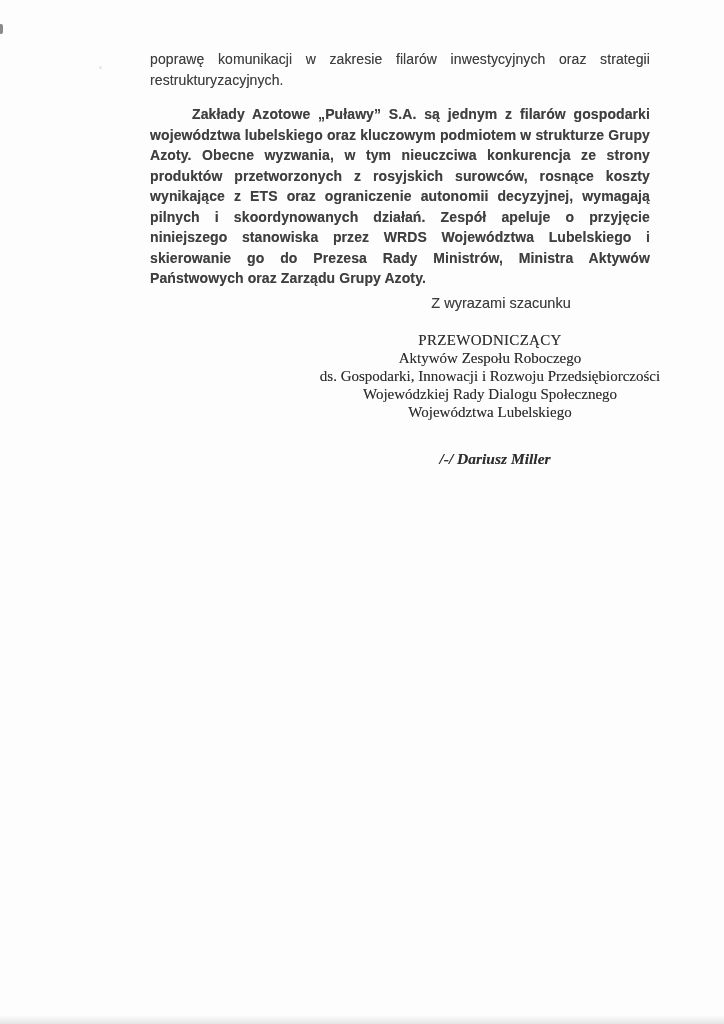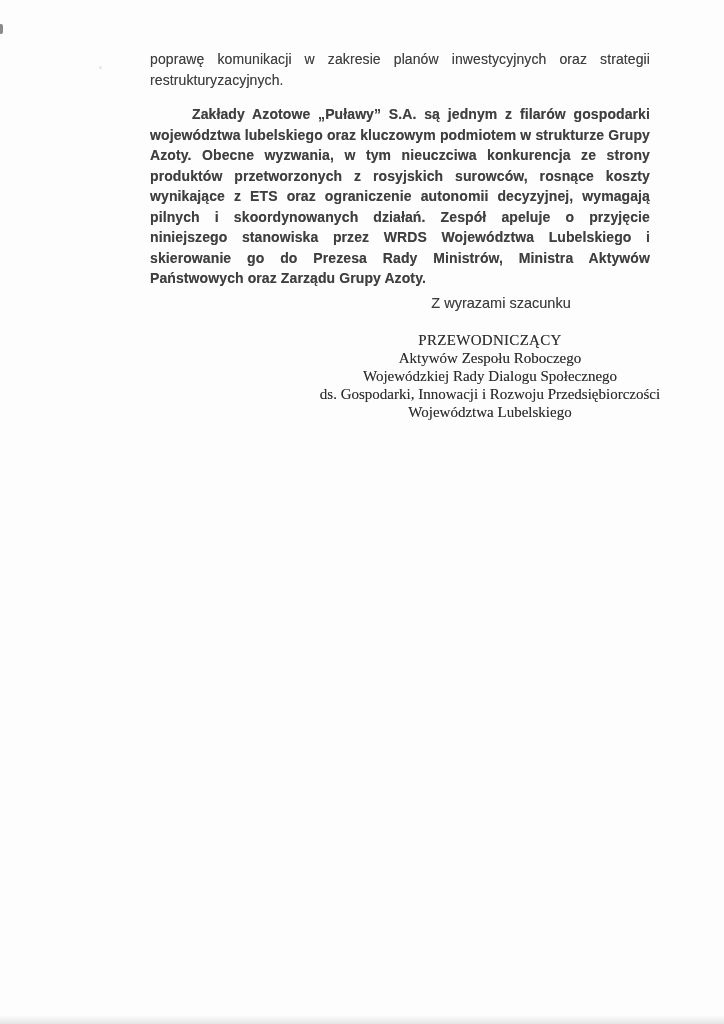--- a/index.html
+++ b/index.html
@@ -109,32 +109,33 @@
       rgba(120,120,120,0.10) 55%,
       rgba(120,120,120,0.18) 100%
     );
   }
 </style>
 </head>
 <body>
 
 <div class="page">
 
-  <p class="para para-1">poprawę komunikacji w zakresie planów inwestycyjnych oraz strategii restrukturyzacyjnych.</p>
+  <p class="para para-1">poprawę komunikacji w zakresie filarów inwestycyjnych oraz strategii restrukturyzacyjnych.</p>
 
   <p class="para para-2">Zakłady Azotowe „Puławy” S.A. są jednym z filarów gospodarki województwa lubelskiego oraz kluczowym podmiotem w strukturze Grupy Azoty. Obecne wyzwania, w tym nieuczciwa konkurencja ze strony produktów przetworzonych z rosyjskich surowców, rosnące koszty wynikające z ETS oraz ograniczenie autonomii decyzyjnej, wymagają pilnych i skoordynowanych działań. Zespół apeluje o przyjęcie niniejszego stanowiska przez WRDS Województwa Lubelskiego i skierowanie go do Prezesa Rady Ministrów, Ministra Aktywów Państwowych oraz Zarządu Grupy Azoty.</p>
 
   <p class="closing">Z wyrazami szacunku</p>
 
   <div class="sig-block">
     <span class="sig-line sig-title">PRZEWODNICZĄCY</span>
     <span class="sig-line">Aktywów Zespołu Roboczego</span>
+    <span class="sig-line">ds. Gospodarki, Innowacji i Rozwoju Przedsiębiorczości</span>
     <span class="sig-line">Wojewódzkiej Rady Dialogu Społecznego</span>
-    <span class="sig-line">ds. Gospodarki, Innowacji i Rozwoju Przedsiębiorczości</span>
     <span class="sig-line">Województwa Lubelskiego</span>
   </div>
 
+  <p class="sig-name">/-/ Dariusz Miller</p>
 
   <div class="edge-mark"></div>
   <div class="speck"></div>
   <div class="bottom-band"></div>
 
 </div>
 
 </body></html>

